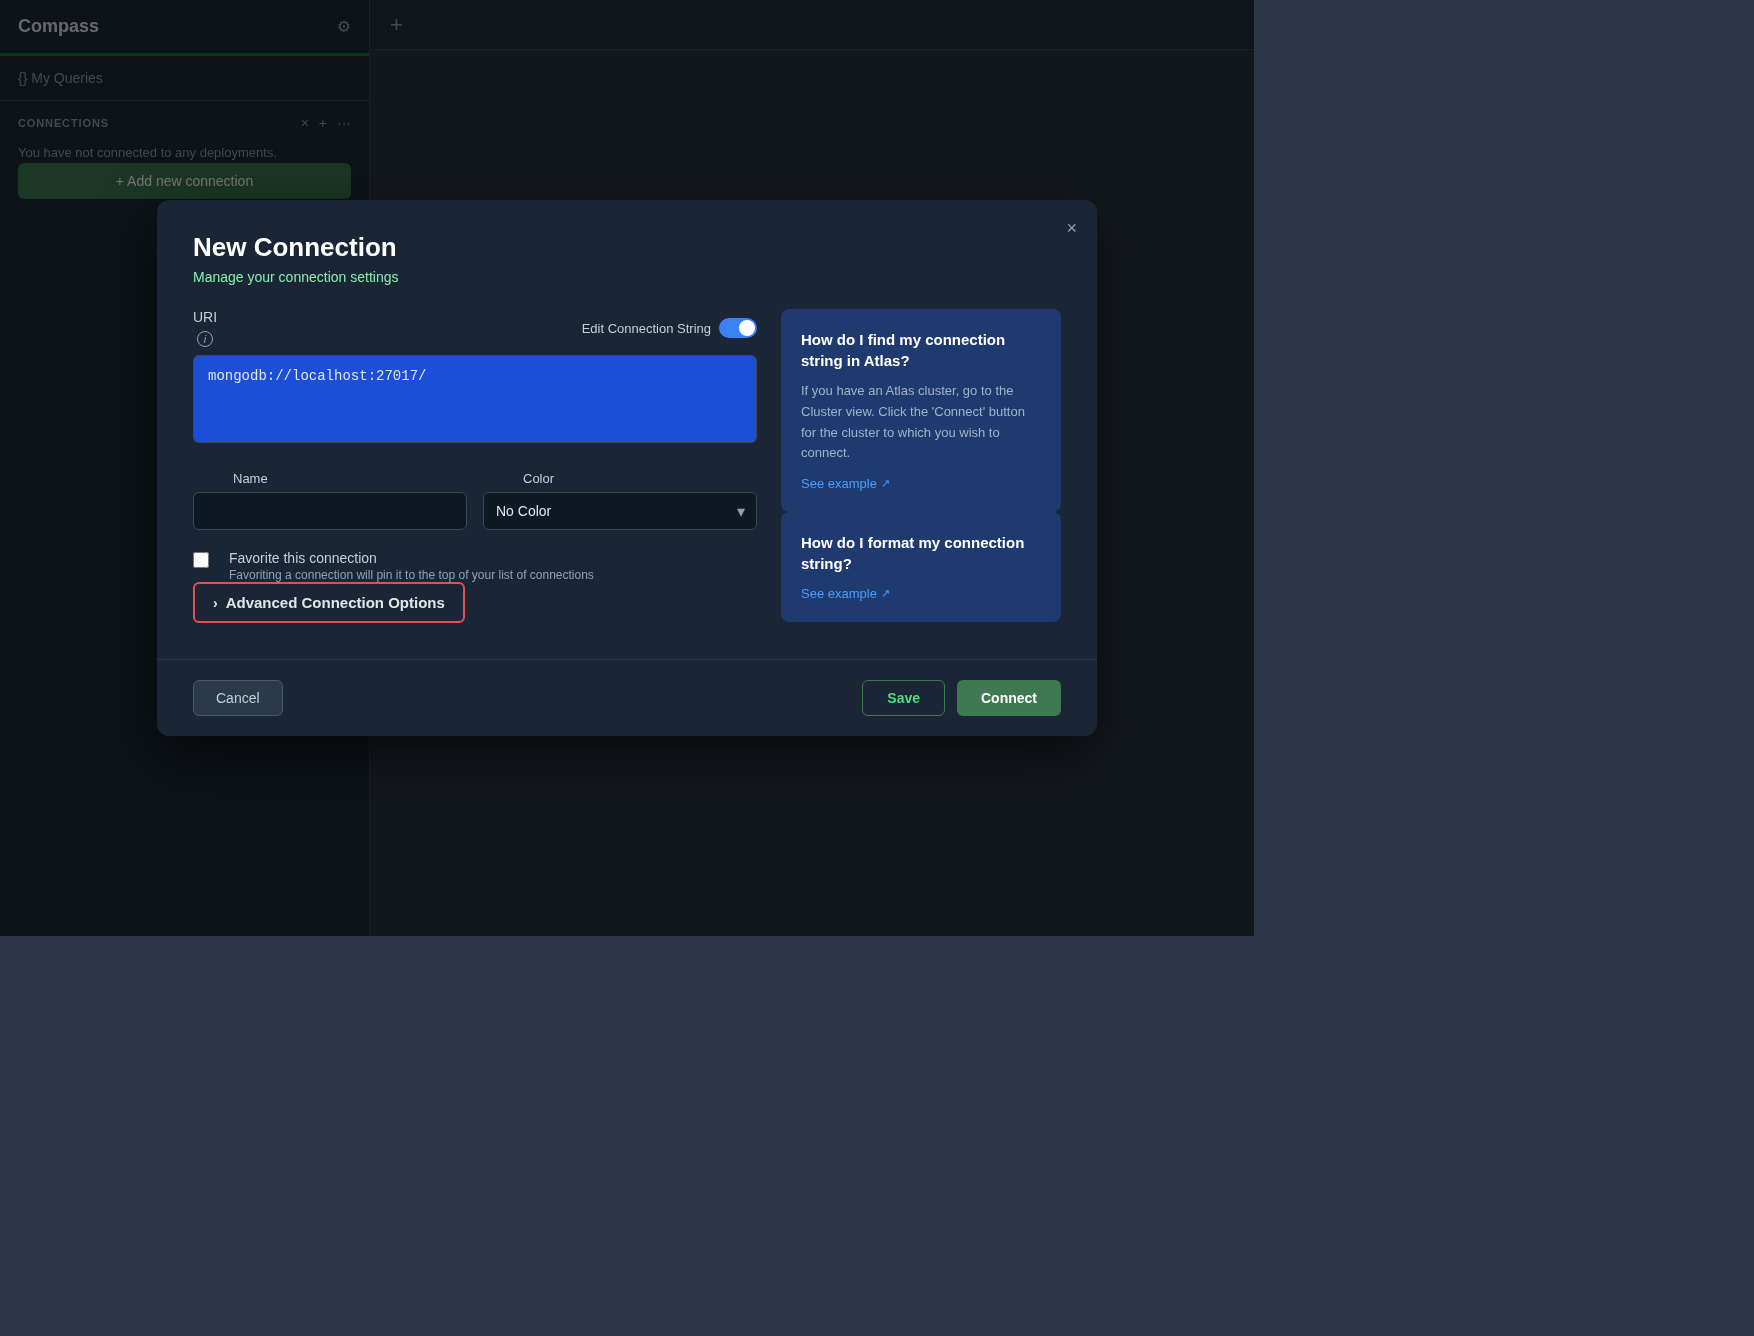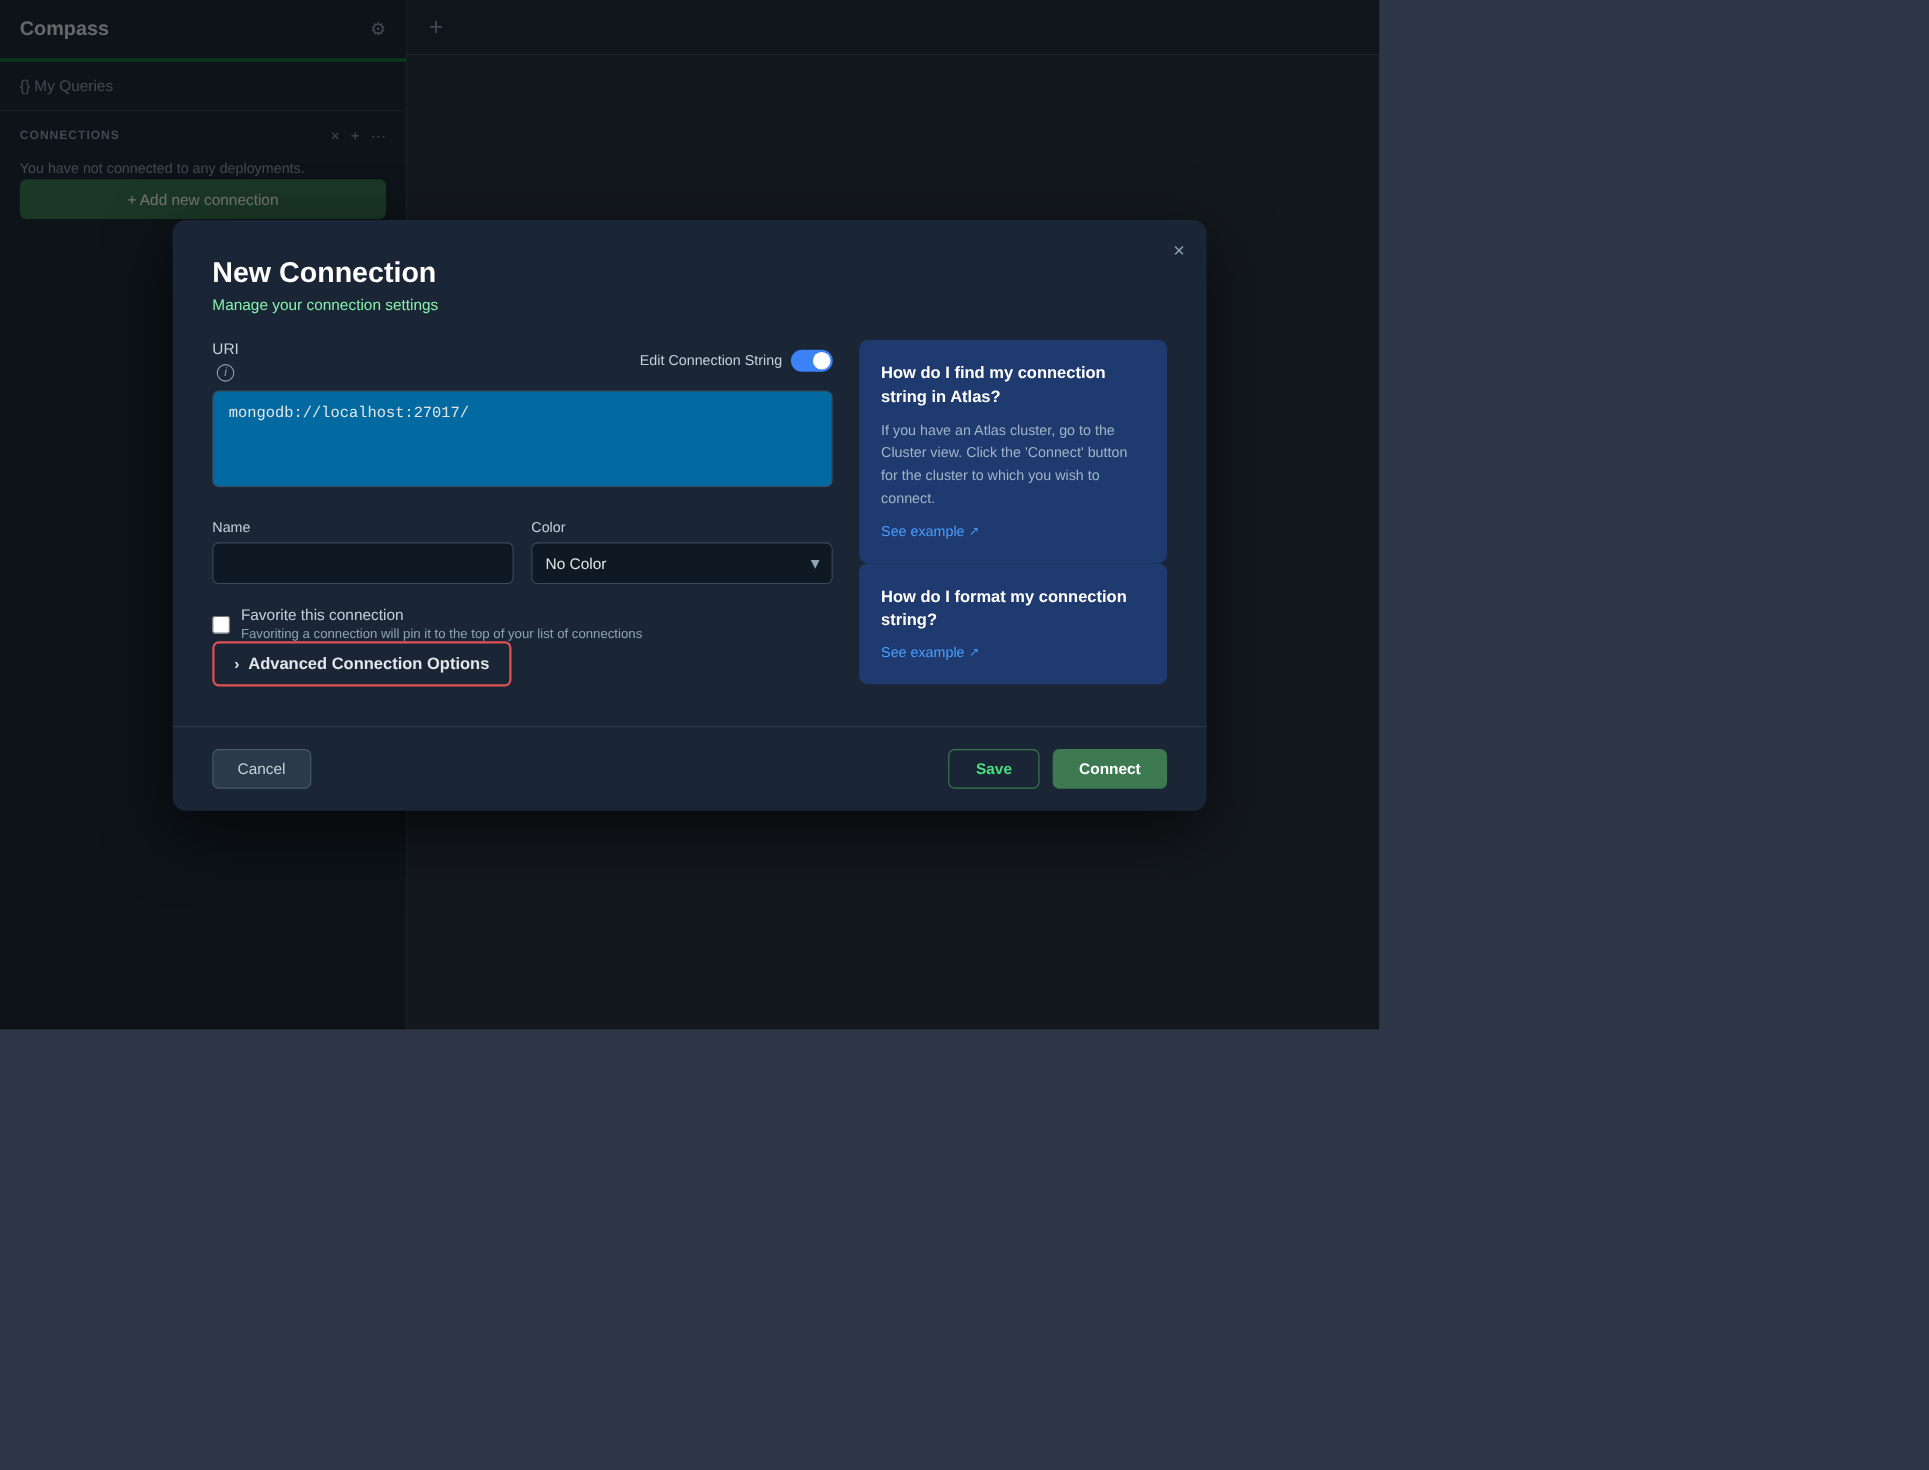--- a/index.html
+++ b/index.html
@@ -252,21 +252,21 @@
       position: absolute;
       width: 16px; height: 16px;
       left: 20px; top: 2px;
       background: white;
       border-radius: 50%;
     }
 
     .uri-textarea {
       width: 100%;
       height: 88px;
-      background: #0369a1;
+      background: #1d4ed8;
       border: 1px solid #3a4a56;
       border-radius: 6px;
       color: #e0e6ea;
       font-size: 14px;
       padding: 12px 14px;
       resize: none;
       font-family: 'Courier New', monospace;
       outline: none;
     }
 
@@ -275,20 +275,21 @@
       grid-template-columns: 1fr 1fr;
       gap: 16px;
       margin-bottom: 20px;
     }
 
     .field-label {
       color: #c5d0d8;
       font-size: 13px;
       font-weight: 500;
       margin-bottom: 6px;
+      margin-left: 40px;
     }
 
     .field-input {
       width: 100%;
       height: 38px;
       background: #0f1923;
       border: 1px solid #3a4a56;
       border-radius: 6px;
       color: #e0e6ea;
       font-size: 14px;
@@ -319,22 +320,22 @@
       position: absolute;
       right: 12px;
       top: 50%;
       transform: translateY(-50%);
       color: #8fa3b1;
       pointer-events: none;
     }
 
     .favorite-row {
       display: flex;
-      align-items: center;
-      gap: 10px;
+      align-items: flex-start;
+      gap: 20px;
     }
 
     .favorite-checkbox {
       width: 16px;
       height: 16px;
       margin-top: 2px;
       accent-color: #3b82f6;
       cursor: pointer;
       flex-shrink: 0;
     }

